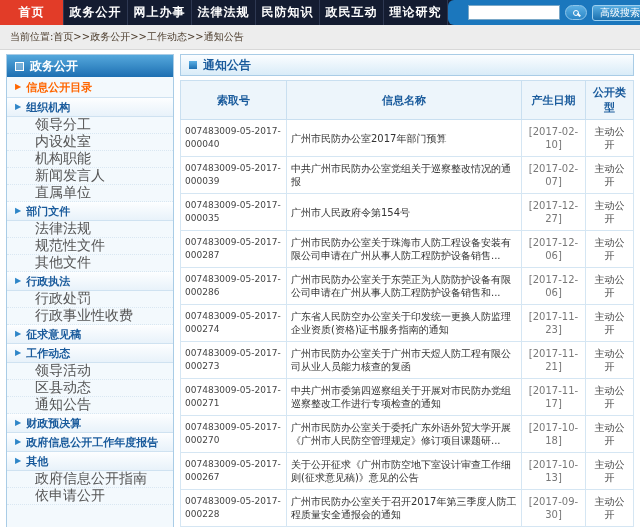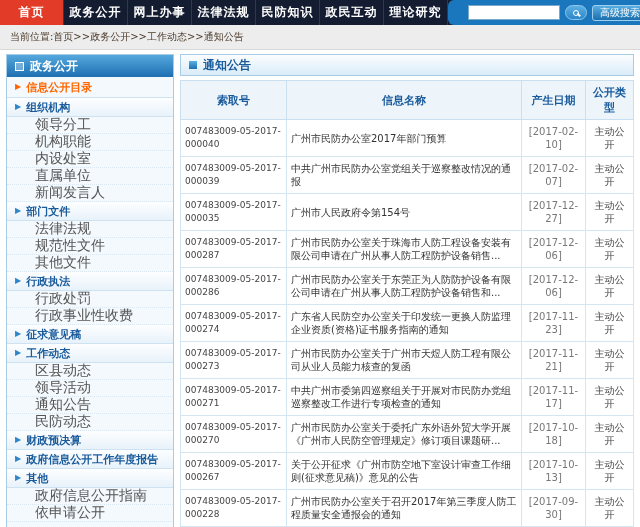--- a/index.html
+++ b/index.html
@@ -105,31 +105,31 @@
           <span>信息公开目录</span>
         </div>
         <div class="sb-item sb-section">
           <span class="sb-ic">▶</span>
           <span>组织机构</span>
         </div>
         <div class="sb-item sb-sub">
           <span>领导分工</span>
         </div>
         <div class="sb-item sb-sub">
+          <span>内设处室</span>
+        </div>
+        <div class="sb-item sb-sub">
           <span>机构职能</span>
         </div>
         <div class="sb-item sb-sub">
-          <span>内设处室</span>
+          <span>新闻发言人</span>
         </div>
         <div class="sb-item sb-sub">
           <span>直属单位</span>
         </div>
-        <div class="sb-item sb-sub">
-          <span>新闻发言人</span>
-        </div>
         <div class="sb-item sb-section">
           <span class="sb-ic">▶</span>
           <span>部门文件</span>
         </div>
         <div class="sb-item sb-sub">
           <span>法律法规</span>
         </div>
         <div class="sb-item sb-sub">
           <span>规范性文件</span>
         </div>
@@ -148,30 +148,27 @@
         </div>
         <div class="sb-item sb-section">
           <span class="sb-ic">▶</span>
           <span>征求意见稿</span>
         </div>
         <div class="sb-item sb-section">
           <span class="sb-ic">▶</span>
           <span>工作动态</span>
         </div>
         <div class="sb-item sb-sub">
+          <span>领导活动</span>
+        </div>
+        <div class="sb-item sb-sub">
           <span>区县动态</span>
         </div>
         <div class="sb-item sb-sub">
-          <span>领导活动</span>
-        </div>
-        <div class="sb-item sb-sub">
           <span>通知公告</span>
-        </div>
-        <div class="sb-item sb-sub">
-          <span>民防动态</span>
         </div>
         <div class="sb-item sb-section">
           <span class="sb-ic">▶</span>
           <span>财政预决算</span>
         </div>
         <div class="sb-item sb-section">
           <span class="sb-ic">▶</span>
           <span>政府信息公开工作年度报告</span>
         </div>
         <div class="sb-item sb-section">

